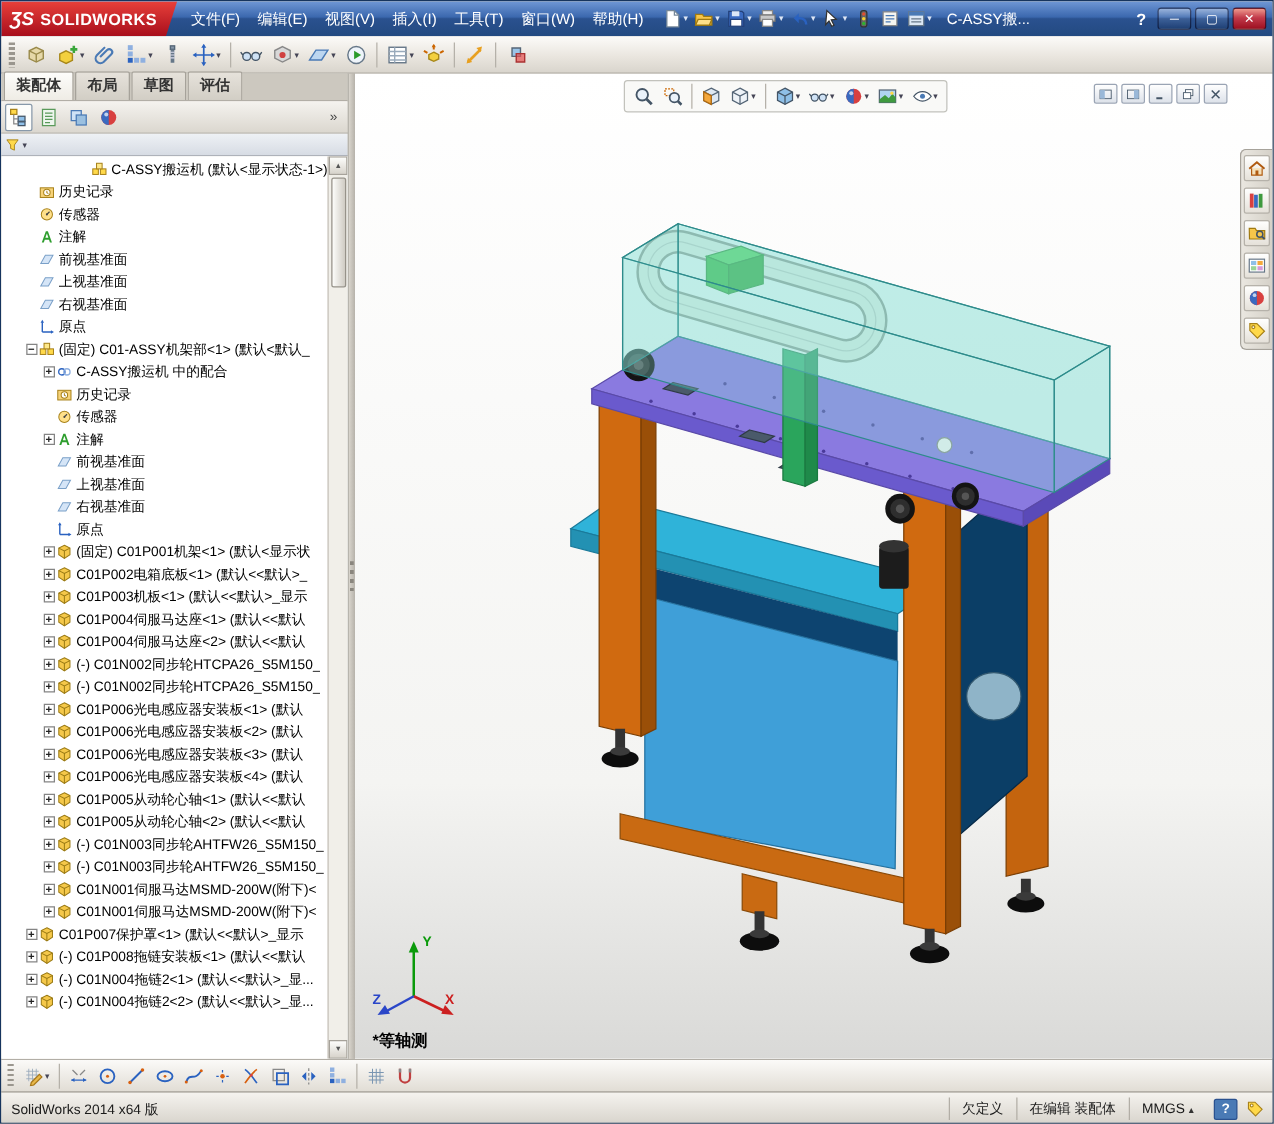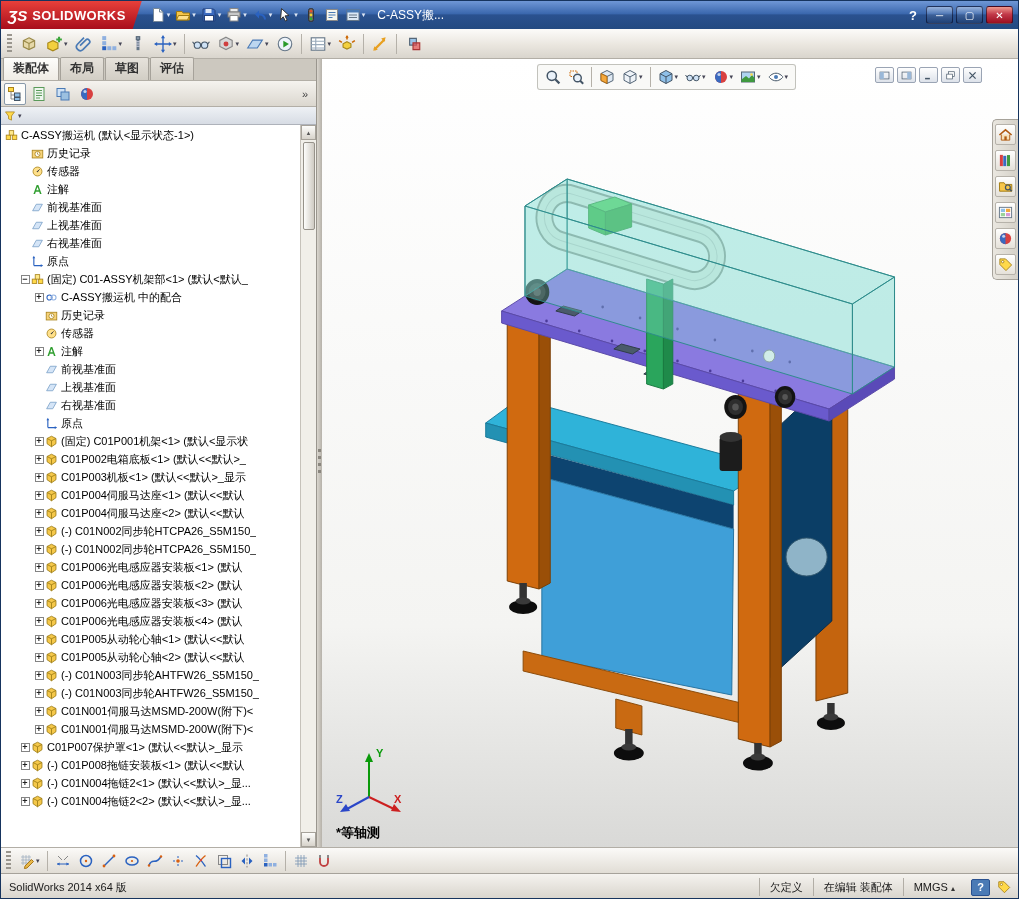--- a/index.html
+++ b/index.html
@@ -32,21 +32,21 @@
   .toolbar2 { height:30px; display:flex; align-items:center; padding-left:5px; gap:1px;
     background:linear-gradient(#fcfbf9,#eae6df 55%,#d9d5cd); border-bottom:1px solid #b2aea6; }
   .tool-btn { display:inline-flex; align-items:center; border:1px solid transparent; background:transparent; padding:2px; border-radius:2px; }
   .tsep { width:1px; height:20px; background:#b5b1a9; margin:0 3px; flex:none; }
   .hgrip { width:5px; height:20px; margin:0 4px 0 1px; flex:none;
     background:repeating-linear-gradient(#9a968e 0 2px, transparent 2px 4px); }
 
   
   .main { display:flex; height:788px; }
 
-  .left-col { width:316px; flex:none; display:flex; flex-direction:column; background:#eceae4; border-right:1px solid #9a968e; }
+  .left-col { width:278px; flex:none; display:flex; flex-direction:column; background:#eceae4; border-right:1px solid #9a968e; }
   .cmd-tabs { height:22px; display:flex; align-items:flex-end; gap:1px; padding-left:2px;
     background:#ccc8bf; border-bottom:1px solid #b2aea6; }
   .cmd-tab { font-size:12px; padding:2px 9px 3px; color:#333; border:1px solid #a6a29a; border-bottom:none;
     border-radius:2px 2px 0 0; background:linear-gradient(#e6e2db,#d2cec5);font-weight:bold; }
   .cmd-tab.active { background:linear-gradient(#fdfdfb,#efece5); font-weight:bold; }
   .panel-tabs { height:26px; display:flex; align-items:center; gap:2px; padding:0 3px;
     background:linear-gradient(#f5f3ef,#dbd7cf); border-bottom:1px solid #b2aea6; }
   .panel-tab { padding:2px; border:1px solid transparent; background:transparent; border-radius:2px; display:inline-flex; }
   .panel-tab.active { background:#fdfdfb; border:1px solid #8899aa; }
   .chevron { margin-left:auto; font-size:11px; color:#444; padding-right:5px; }
@@ -104,20 +104,29 @@
 </head>
 <body>
 
 <div id="app">
 
   <div class="titlebar">
     <div class="logo">
       <span class="logo-mark">ƷS</span>
       <span class="brand">SOLIDWORKS</span>
     </div>
+    <div class="menubar" id="menubar">
+        <span class="menu-item">文件(F)</span>
+        <span class="menu-item">编辑(E)</span>
+        <span class="menu-item">视图(V)</span>
+        <span class="menu-item">插入(I)</span>
+        <span class="menu-item">工具(T)</span>
+        <span class="menu-item">窗口(W)</span>
+        <span class="menu-item">帮助(H)</span>
+      </div>
     <div class="tb-tools" id="titlebar-tools">
         <button class="tb-btn">
           <span class="ic">
             <svg viewBox="0 0 16 16" width="16" height="16">
               <path d="M3.5 1.5h6l3.5 3.5v9.5H3.5z" fill="#fff" stroke="#789"></path>
               <path d="M9.5 1.5V5H13" fill="none" stroke="#789"></path>
             </svg>
           </span>
           <span class="drop">▾</span>
         </button>
@@ -391,21 +400,21 @@
             <span class="ic">
               <svg viewBox="0 0 16 16" width="12" height="12">
                 <path d="M2 2.5h12L10 8v5.5l-4-1.8V8z" fill="#ffd94a" stroke="#a8821a"></path>
               </svg>
             </span>
           </span>
         <span class="drop">▾</span>
       </div>
       <div class="tree-wrap">
         <div class="tree" id="tree">
-            <div class="tree-row" style="padding-left: 4px;">
+            <div class="tree-row" style="padding-left: 4px; justify-content: flex-end;">
               <span class="ic">
                 <svg viewBox="0 0 16 16" width="13" height="13">
                   <rect x="1.5" y="7.5" width="5.5" height="5.5" fill="#ffd94a" stroke="#a8821a"></rect>
                   <rect x="9" y="7.5" width="5.5" height="5.5" fill="#ffd94a" stroke="#a8821a"></rect>
                   <rect x="5.2" y="2" width="5.5" height="5.5" fill="#ffe98a" stroke="#a8821a"></rect>
                 </svg>
               </span>
               <span class="tree-label">C-ASSY搬运机 (默认&lt;显示状态-1&gt;)</span>
             </div>
             <div class="tree-row" style="padding-left: 18px;">

